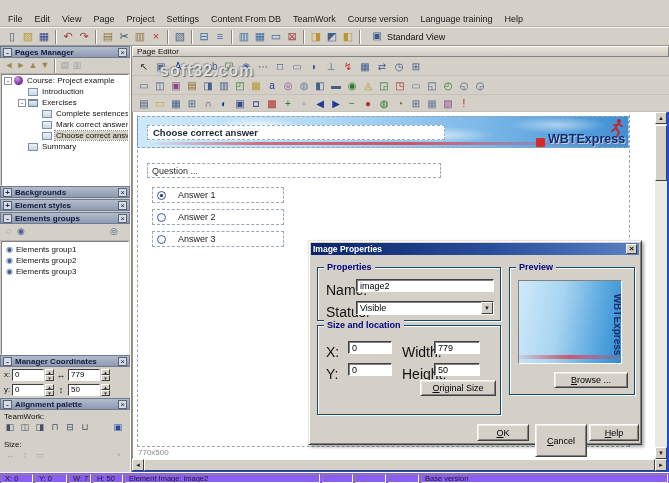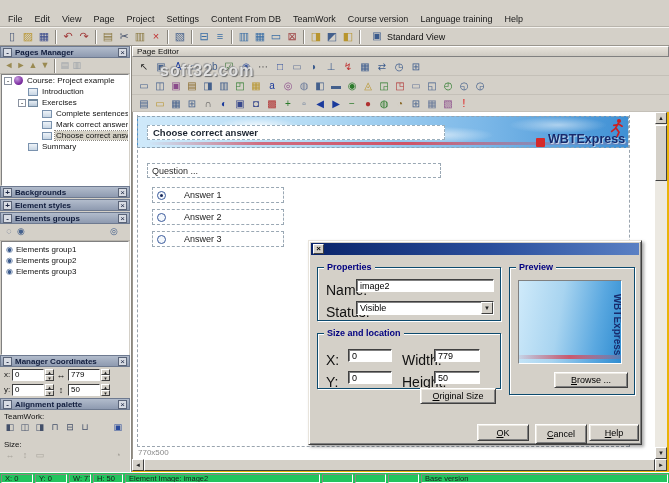--- a/index.html
+++ b/index.html
@@ -47,21 +47,21 @@
 .coord-sym{font-size:9px;color:#111;width:14px;text-align:center}
 .cin{width:32px;height:12px;background:#fff;border:1px solid;border-color:#404040 #fff #fff #404040;font-size:8px;font-family:"Liberation Sans",sans-serif;padding:0 2px}
 .spin{width:9px;height:12px;display:flex;flex-direction:column;margin-left:1px}
 .spin span{flex:1;background:#d4d0c8;border:1px solid;border-color:#fff #404040 #404040 #fff;font-size:5px;line-height:4px;text-align:center;color:#222}
 .ap-label{position:absolute;left:4px;font-size:8px;color:#111}
 .ap-row{position:absolute;left:4px;display:flex;align-items:center}
 .ap-row .tbi{width:12px;height:12px;font-size:9px;line-height:11px;margin-right:3px;color:#44506a}
 .tbi.dis{color:#a8a49c}
 .tbi.right{position:absolute;left:108px}
 
-.editor{position:absolute;left:132px;top:46px;width:537px;height:426px;background:#eab308}
+.editor{position:absolute;left:132px;top:46px;width:537px;height:426px;background:#1d4ed8}
 .pe-hdr{position:absolute;left:0;top:0;width:537px;height:11px;background:linear-gradient(180deg,#e6e2da,#cfcbc3);border:1px solid;border-color:#fff #808080 #808080 #fff;font-size:8px;line-height:10px;padding-left:4px;color:#111}
 .pe-row{position:absolute;left:0;width:537px;height:19px;display:flex;align-items:center;padding-left:5px;background:#d4d0c8;border-bottom:1px solid #c4c0b8}
 .pe-row .tbi{width:14px;height:14px;font-size:10px;line-height:13px;margin-right:3px;border:1px solid transparent}
 .pe-row2 .tbi,.pe-row3 .tbi{margin-right:2px}
 .canvas{position:absolute;left:0;top:66px;width:523px;height:347px;background:#fff;overflow:hidden;border-left:1px solid #9a968e}
 .dash{border:1px dashed #8fa4b4}
 .pgline-v{position:absolute;top:3px;width:0;height:332px;border-left:1px dashed #9aa4ae}
 .pgline-h{position:absolute;left:4px;top:334px;width:492px;height:0;border-top:1px dashed #9aa4ae}
 .banner{position:absolute;left:4px;top:4px;width:492px;height:32px;background:
  radial-gradient(ellipse 60px 14px at 120px 10px,rgba(255,255,255,.85),rgba(255,255,255,0) 70%),
@@ -73,21 +73,21 @@
 .banner-title{font-size:9.5px;font-weight:bold;color:#1c2430}
 .brand-badge{position:absolute;left:398px;top:21px;width:9px;height:9px;background:#d42a2a;border-radius:1px;color:#fff;font-size:6px;line-height:9px;text-align:center}
 .brand-text{position:absolute;left:410px;top:15px;font-size:12.5px;font-weight:bold;color:#182a6c;text-shadow:1px 1px 0 rgba(255,255,255,.6)}
 .runner{position:absolute;left:468px;top:1px;width:20px;height:19px}
 .qbox{position:absolute;left:14px;top:51px;width:294px;height:15px;border:1px dashed #9aa8b4;display:flex;align-items:center;padding-left:4px}
 .qtext{font-size:9px;color:#2a2a2a}
 .answers{position:absolute;left:19px;top:75px}
 .answer-row{width:132px;height:16px;border:1px dashed #9aa8b4;display:flex;align-items:center;padding-left:4px;margin-bottom:6px}
 .radio{width:9px;height:9px;border-radius:50%;background:#f4f8fc;border:1px solid #3a5a9c;position:relative;flex:0 0 auto}
 .radio.on::after{content:"";position:absolute;left:2px;top:2px;width:3px;height:3px;border-radius:50%;background:#1a2a5c}
-.answer-label{font-size:9px;color:#1a1a1a;margin-left:18px;white-space:nowrap}
+.answer-label{font-size:9px;color:#1a1a1a;margin-left:12px;white-space:nowrap}
 .pagesize{position:absolute;left:5px;top:336px;font-size:8px;color:#8a8a8a}
 .watermark{position:absolute;left:160px;top:62px;font-size:16px;font-weight:bold;color:rgba(240,240,240,.85);text-shadow:1px 1px 1px #6a6a6a,-1px -1px 1px #9a9a9a;letter-spacing:1px}
 
 .vscroll{position:absolute;left:523px;top:66px;width:12px;height:347px;background:#ece9e2}
 .hscroll{position:absolute;left:0;top:413px;width:535px;height:12px;background:#ece9e2;display:flex}
 .sbtn{width:12px;height:12px;background:#d4d0c8;border:1px solid;border-color:#fff #404040 #404040 #fff;font-size:6px;line-height:10px;text-align:center;color:#222;flex:0 0 auto}
 .vthumb{position:absolute;left:0;top:13px;width:12px;height:56px;background:#d4d0c8;border:1px solid;border-color:#fff #404040 #404040 #fff}
 .hthumb{height:12px;flex:1;background:#d4d0c8;border:1px solid;border-color:#fff #404040 #404040 #fff;margin-right:12px}
 
 .dialog{position:absolute;left:308px;top:240px;width:334px;height:205px;background:#d4d0c8;border:1px solid;border-color:#e8e4dc #404040 #404040 #e8e4dc;box-shadow:inset 1px 1px 0 #fff,inset -1px -1px 0 #808080,2px 2px 3px rgba(0,0,0,.35)}
@@ -100,21 +100,21 @@
 .tin{position:absolute;height:13px;background:#fff;border:1px solid;border-color:#404040 #fff #fff #404040;box-shadow:inset 1px 1px 0 #808080;font-size:9px;font-family:"Liberation Sans",sans-serif;padding:0 3px}
 .dsel{position:absolute;height:14px;background:#fff;border:1px solid;border-color:#404040 #fff #fff #404040;box-shadow:inset 1px 1px 0 #808080;display:flex;align-items:center}
 .dsel-val{flex:1;font-size:9px;padding-left:3px}
 .dsel-btn{width:12px;height:12px;background:#d4d0c8;border:1px solid;border-color:#fff #404040 #404040 #fff;font-size:6px;line-height:10px;text-align:center;color:#222}
 .btn{position:absolute;background:#d4d0c8;border:1px solid;border-color:#fff #404040 #404040 #fff;box-shadow:inset 1px 1px 0 #ece9e2,inset -1px -1px 0 #808080;font-size:9px;text-align:center;color:#000}
 .btn::first-letter{text-decoration:underline}
 .preview-img{position:absolute;left:8px;top:12px;width:104px;height:84px;border:1px solid;border-color:#808080 #fff #fff #808080;background:linear-gradient(100deg,#cfeafa 0%,#a8d4f0 40%,#5aa8e0 75%,#2f8cd0 100%);overflow:hidden}
 .pv-brand{position:absolute;right:-28px;top:38px;transform:rotate(90deg);font-size:10px;font-weight:bold;color:#182a6c}
 .pv-stripe{position:absolute;left:0;bottom:4px;width:100%;height:4px;background:linear-gradient(90deg,rgba(214,70,88,.1),rgba(214,70,88,.85) 50%,rgba(214,70,88,.2))}
 
-.statusbar{position:absolute;left:0;top:472px;width:669px;height:11px;background:#22c55e;border-top:1px solid #fff;display:flex;padding:1px 1px 0 1px;gap:2px}
+.statusbar{position:absolute;left:0;top:472px;width:669px;height:11px;background:#8b5cf6;border-top:1px solid #fff;display:flex;padding:1px 1px 0 1px;gap:2px}
 .sb-cell{height:9px;border:1px solid;border-color:#8a867e #fff #fff #8a867e;font-size:7.5px;line-height:8px;color:#1a1a1a;padding-left:3px;white-space:nowrap;overflow:hidden}
 .sb-cell:nth-child(1){width:32px}.sb-cell:nth-child(2){width:32px}.sb-cell:nth-child(3){width:22px}
 .sb-cell:nth-child(4){width:30px}.sb-cell:nth-child(5){width:195px}.sb-cell:nth-child(6){width:31px}
 .sb-cell:nth-child(7){width:31px}.sb-cell:nth-child(8){width:31px}.sb-cell:nth-child(9){flex:1}
 </style>
 </head>
 <body>
 
 <div id="screen">
 
@@ -450,35 +450,36 @@
       <span class="sbtn">◄</span>
       <span class="hthumb"></span>
       <span class="sbtn abs" style="right:0;top:0">►</span>
     </div>
   </div>
 
   <div class="watermark">soft32.com</div>
 
   <div class="dialog">
     <div class="dlg-title">
+      <span class="dlg-title-txt">Image Properties</span>
       <span class="dlg-x">×</span>
     </div>
 
     <div class="grp" style="left:8px;top:26px;width:184px;height:54px">
       <span class="grp-legend">Properties</span>
       <span class="dlab" style="left:8px;top:14px">Name:</span>
       <input class="tin" style="left: 38px; top: 11px; width: 138px;" value="image2">
       <span class="dlab" style="left:8px;top:36px">Status:</span>
       <div class="dsel" style="left:38px;top:33px;width:138px">
         <span class="dsel-val">Visible</span>
         <span class="dsel-btn">▼</span>
       </div>
     </div>
 
-    <div class="grp" style="left:8px;top:92px;width:184px;height:56px">
+    <div class="grp" style="left:8px;top:84px;width:184px;height:90px">
       <span class="grp-legend">Size and location</span>
       <span class="dlab" style="left:8px;top:18px">X:</span>
       <input class="tin" style="left: 30px; top: 15px; width: 44px;" value="0">
       <span class="dlab" style="left:84px;top:18px">Width:</span>
       <input class="tin" style="left: 116px; top: 15px; width: 46px;" value="779">
       <span class="dlab" style="left:8px;top:40px">Y:</span>
       <input class="tin" style="left: 30px; top: 37px; width: 44px;" value="0">
       <span class="dlab" style="left:84px;top:40px">Height:</span>
       <input class="tin" style="left: 116px; top: 37px; width: 46px;" value="50">
       <button class="btn" style="left:102px;top:54px;width:76px;height:16px">Original Size</button>
@@ -487,21 +488,21 @@
     <div class="grp" style="left:200px;top:26px;width:126px;height:128px">
       <span class="grp-legend">Preview</span>
       <div class="preview-img">
         <span class="pv-brand">WBTExpress</span>
         <div class="pv-stripe"></div>
       </div>
       <button class="btn" style="left:44px;top:104px;width:74px;height:16px">Browse ...</button>
     </div>
 
     <button class="btn" style="left:168px;top:183px;width:52px;height:17px">OK</button>
-    <button class="btn" style="left:226px;top:183px;width:52px;height:20px">Cancel</button>
+    <button class="btn" style="left:226px;top:183px;width:52px;height:33px">Cancel</button>
     <button class="btn" style="left:280px;top:183px;width:50px;height:17px">Help</button>
   </div>
 
   <div class="statusbar">
 
   <span class="sb-cell">X: 0</span>
       <span class="sb-cell">Y: 0</span>
       <span class="sb-cell">W: 779</span>
       <span class="sb-cell">H: 50</span>
       <span class="sb-cell">Element Image: image2</span>

